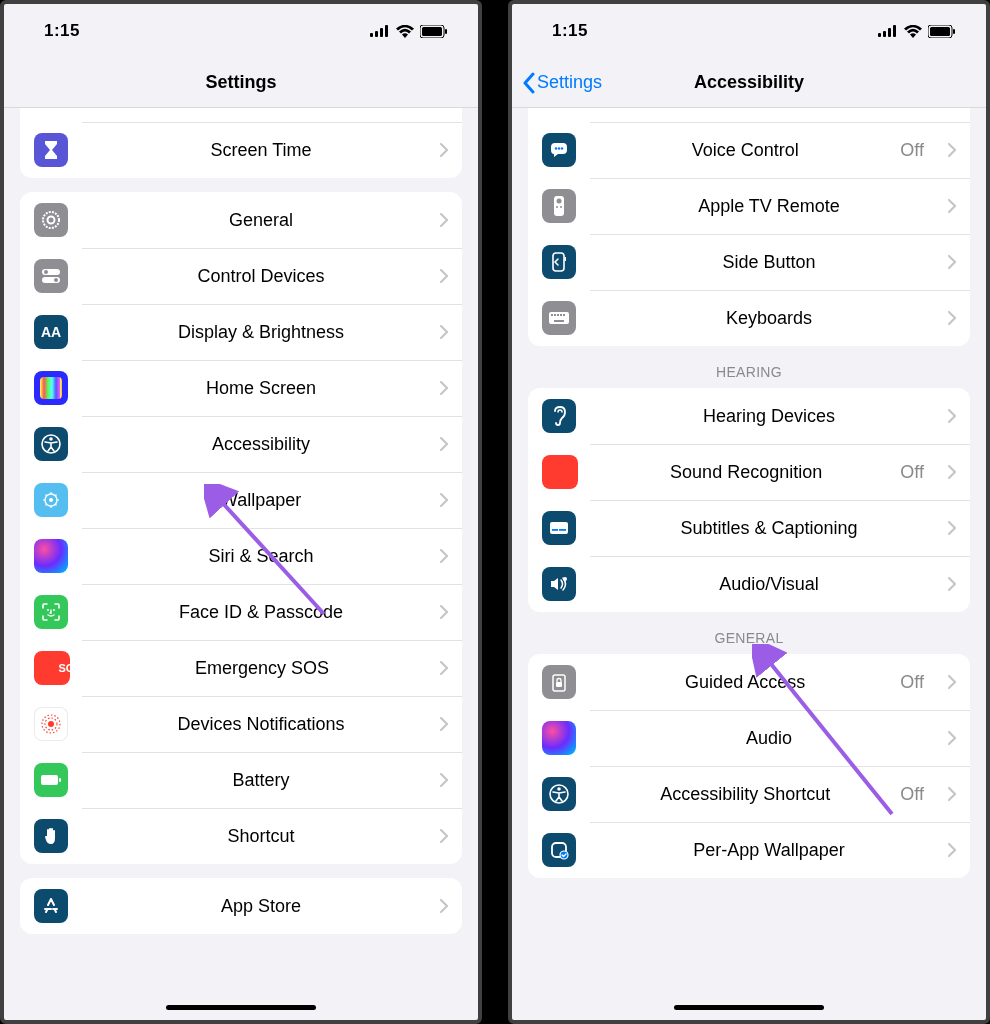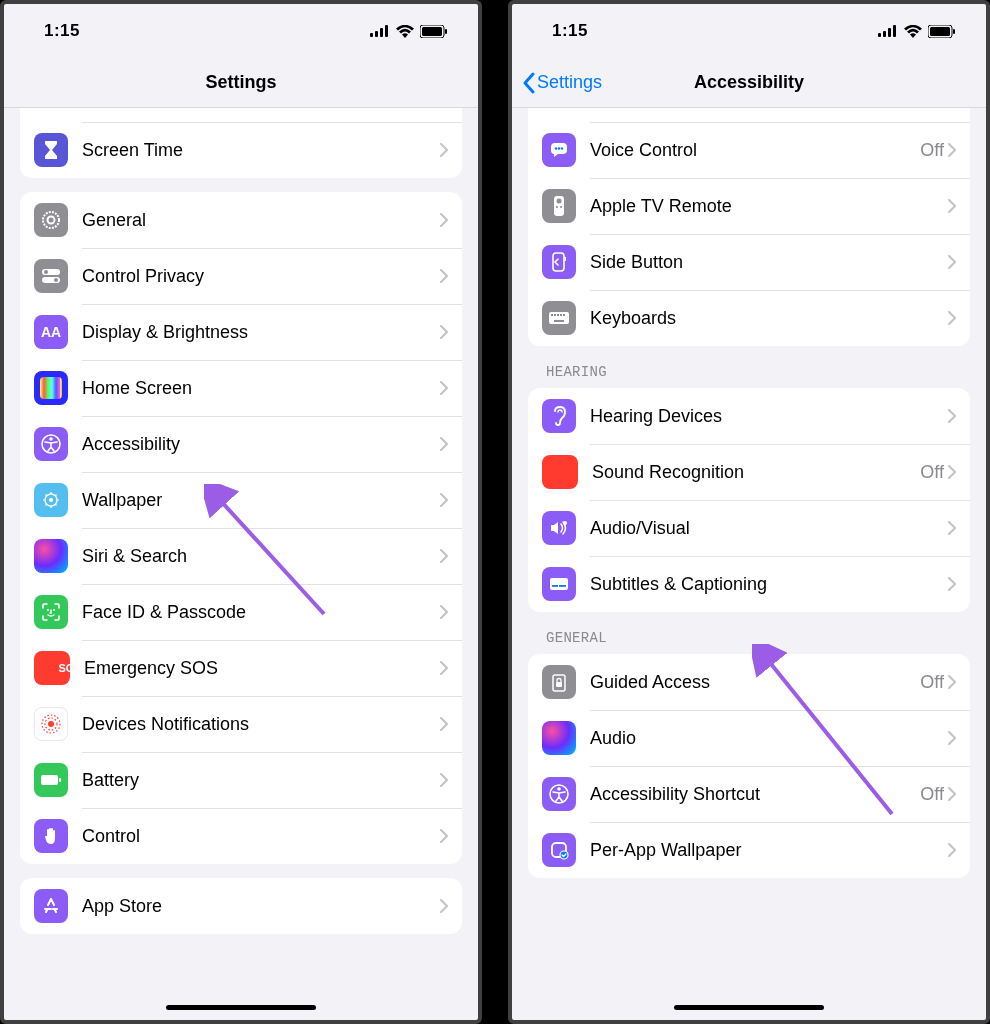--- a/index.html
+++ b/index.html
@@ -6,35 +6,35 @@
   body { background: #000; display: flex; justify-content: center; align-items: flex-start; font-family: -apple-system, BlinkMacSystemFont, "Segoe UI", Helvetica, Arial, sans-serif; }
   .wrapper { width: 990px; height: 1024px; display: flex; gap: 26px; background: #000; padding: 0; }
   .phone { flex: 1; background: #f2f2f7; border: 4px solid #404040; border-radius: 6px; overflow: hidden; position: relative; display: flex; flex-direction: column; }
   .statusbar { height: 54px; display: flex; align-items: center; justify-content: space-between; padding: 0 30px 0 40px; }
   .time { font-size: 17px; font-weight: 600; letter-spacing: 0.5px; }
   .status-icons { display: flex; align-items: center; gap: 6px; }
   .navbar { height: 50px; display: flex; align-items: center; justify-content: center; position: relative; border-bottom: 0.5px solid rgba(0,0,0,0.1); }
   .navbar-back { position: absolute; left: 10px; display: flex; align-items: center; color: #007aff; font-size: 18px; cursor: pointer; }
   .navbar-back svg { margin-right: 2px; }
   .navbar-title { font-size: 18px; font-weight: 600; }
-  .scroll { flex: 1; overflow-y: hidden; padding: 0 16px 16px; }
-  .section-header { font-size: 14px; color: #8a8a8e; text-transform: uppercase; padding: 18px 18px 8px; letter-spacing: 0.3px; font-family: Liberation Mono, monospace; }
+  .scroll { flex: 1; overflow-y: hidden; padding: 0 16px 16px; text-align: center; }
+  .section-header { font-size: 14px; color: #8a8a8e; text-transform: uppercase; padding: 18px 18px 8px; letter-spacing: 0.3px; }
   .list-group { background: #fff; border-radius: 12px; overflow: hidden; margin-top: 14px; }
   .row { display: flex; align-items: center; min-height: 56px; padding: 8px 14px 8px 14px; cursor: pointer; position: relative; }
   .row + .row::before { content: ""; position: absolute; left: 62px; right: 0; top: 0; height: 1px; background: rgba(60,60,67,0.15); }
   .icon { width: 34px; height: 34px; border-radius: 8px; display: flex; align-items: center; justify-content: center; flex-shrink: 0; margin-right: 14px; color: #fff; font-size: 17px; }
   .label { font-size: 18px; flex: 1; color: #000; }
-  .value { font-size: 18px; color: #8a8a8e; margin-right: 4px; }
+  .value { font-size: 18px; color: #8a8a8e; margin-right: 24px; }
   .chev { color: rgba(60,60,67,0.3); flex-shrink: 0; }
   .home-ind { position: absolute; bottom: 10px; left: 50%; transform: translateX(-50%); width: 150px; height: 5px; background: #000; border-radius: 3px; }
   .arrow-annotation { position: absolute; pointer-events: none; }
   .list-group.peek-top { margin-top: 0; border-top-left-radius: 0; border-top-right-radius: 0; }
   .row.peek { min-height: 14px; padding-top:0; padding-bottom:0; }
   .icon.gray { background: #8e8e93; }
-  .icon.blue { background: #8b5cf6; }
+  .icon.blue { background: #0c4a6e; }
   .icon.red { background: #ff3b30; padding-left: 36px; }
   .icon.green { background: #34c759; }
   .icon.purple { background: #5856d6; }
   .icon.cyan { background: #55bef0; }
   .icon.siri { background: radial-gradient(circle at 30% 30%, #ff4ea1, #6a2cff 50%, #0af 90%); }
   .icon.multicolor { background: #2a2aff; position:relative; overflow:hidden;}
   .icon.multicolor::after{content:"";position:absolute;inset:6px;border-radius:4px;background:repeating-linear-gradient(90deg,#ff5,#f55 4px,#5f5 8px,#5ff 12px,#55f 16px,#f5f 20px);}
 </style>
 </head>
 <body>
@@ -96,21 +96,21 @@
         </div>
         <div class="row">
           <div class="icon gray">
               <svg width="20" height="16" viewBox="0 0 20 16">
                 <rect x="1" y="1" width="18" height="6" rx="3" fill="#fff"></rect>
                 <circle cx="5" cy="4" r="2" fill="#8e8e93"></circle>
                 <rect x="1" y="9" width="18" height="6" rx="3" fill="#fff"></rect>
                 <circle cx="15" cy="12" r="2" fill="#8e8e93"></circle>
               </svg>
             </div>
-          <span class="label">Control Privacy</span>
+          <span class="label">Control Devices</span>
           <svg class="chev" width="8" height="14" viewBox="0 0 8 14">
               <path d="M1 1 L7 7 L1 13" stroke="currentColor" stroke-width="2" fill="none" stroke-linecap="round"></path>
             </svg>
         </div>
         <div class="row">
           <div class="icon blue" style="font-weight:700;font-size:14px;">AA</div>
           <span class="label">Display &amp; Brightness</span>
           <svg class="chev" width="8" height="14" viewBox="0 0 8 14">
               <path d="M1 1 L7 7 L1 13" stroke="currentColor" stroke-width="2" fill="none" stroke-linecap="round"></path>
             </svg>
@@ -200,21 +200,21 @@
           <svg class="chev" width="8" height="14" viewBox="0 0 8 14">
               <path d="M1 1 L7 7 L1 13" stroke="currentColor" stroke-width="2" fill="none" stroke-linecap="round"></path>
             </svg>
         </div>
         <div class="row">
           <div class="icon blue">
               <svg width="16" height="20" viewBox="0 0 16 20">
                 <path d="M4 10 V4 Q4 3 5 3 Q6 3 6 4 V9 V3 Q6 2 7 2 Q8 2 8 3 V9 V3 Q8 2 9 2 Q10 2 10 3 V9 V5 Q10 4 11 4 Q12 4 12 5 V12 Q12 18 8 18 Q4 18 3 14 L2 11 Q2 10 3 10 Q4 10 4 10 Z" fill="#fff"></path>
               </svg>
             </div>
-          <span class="label">Control</span>
+          <span class="label">Shortcut</span>
           <svg class="chev" width="8" height="14" viewBox="0 0 8 14">
               <path d="M1 1 L7 7 L1 13" stroke="currentColor" stroke-width="2" fill="none" stroke-linecap="round"></path>
             </svg>
         </div>
       </div>
 
       <div class="list-group">
         <div class="row">
           <div class="icon blue">
               <svg width="20" height="20" viewBox="0 0 20 20">
@@ -359,40 +359,40 @@
               </svg>
             </div>
           <span class="label">Sound Recognition</span>
           <span class="value">Off</span>
           <svg class="chev" width="8" height="14" viewBox="0 0 8 14">
               <path d="M1 1 L7 7 L1 13" stroke="currentColor" stroke-width="2" fill="none" stroke-linecap="round"></path>
             </svg>
         </div>
         <div class="row">
           <div class="icon blue">
+              <svg width="22" height="16" viewBox="0 0 22 16">
+                <rect x="2" y="2" width="18" height="12" rx="2" fill="#fff"></rect>
+                <rect x="4" y="9" width="6" height="1.8" fill="#007aff"></rect>
+                <rect x="11" y="9" width="7" height="1.8" fill="#007aff"></rect>
+              </svg>
+            </div>
+          <span class="label">Subtitles &amp; Captioning</span>
+          <svg class="chev" width="8" height="14" viewBox="0 0 8 14">
+              <path d="M1 1 L7 7 L1 13" stroke="currentColor" stroke-width="2" fill="none" stroke-linecap="round"></path>
+            </svg>
+        </div>
+        <div class="row">
+          <div class="icon blue">
               <svg width="20" height="18" viewBox="0 0 20 18">
                 <path d="M2 6 H5 L9 3 V15 L5 12 H2 Z" fill="#fff"></path>
                 <path d="M12 5 Q15 9 12 13 M14 3 Q19 9 14 15" stroke="#fff" stroke-width="1.5" fill="none" stroke-linecap="round"></path>
                 <circle cx="16" cy="4" r="2" fill="#fff"></circle>
               </svg>
             </div>
           <span class="label">Audio/Visual</span>
-          <svg class="chev" width="8" height="14" viewBox="0 0 8 14">
-              <path d="M1 1 L7 7 L1 13" stroke="currentColor" stroke-width="2" fill="none" stroke-linecap="round"></path>
-            </svg>
-        </div>
-        <div class="row">
-          <div class="icon blue">
-              <svg width="22" height="16" viewBox="0 0 22 16">
-                <rect x="2" y="2" width="18" height="12" rx="2" fill="#fff"></rect>
-                <rect x="4" y="9" width="6" height="1.8" fill="#007aff"></rect>
-                <rect x="11" y="9" width="7" height="1.8" fill="#007aff"></rect>
-              </svg>
-            </div>
-          <span class="label">Subtitles &amp; Captioning</span>
           <svg class="chev" width="8" height="14" viewBox="0 0 8 14">
               <path d="M1 1 L7 7 L1 13" stroke="currentColor" stroke-width="2" fill="none" stroke-linecap="round"></path>
             </svg>
         </div>
       </div>
 
       <div class="section-header">GENERAL</div>
       <div class="list-group" style="margin-top:0;">
         <div class="row">
           <div class="icon gray">

